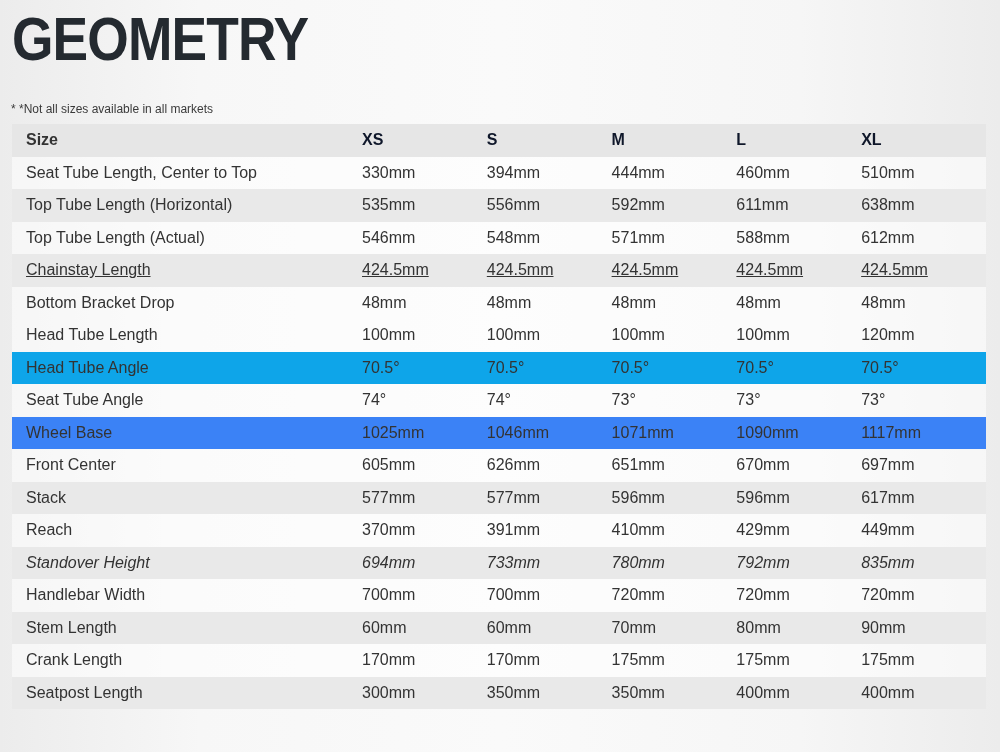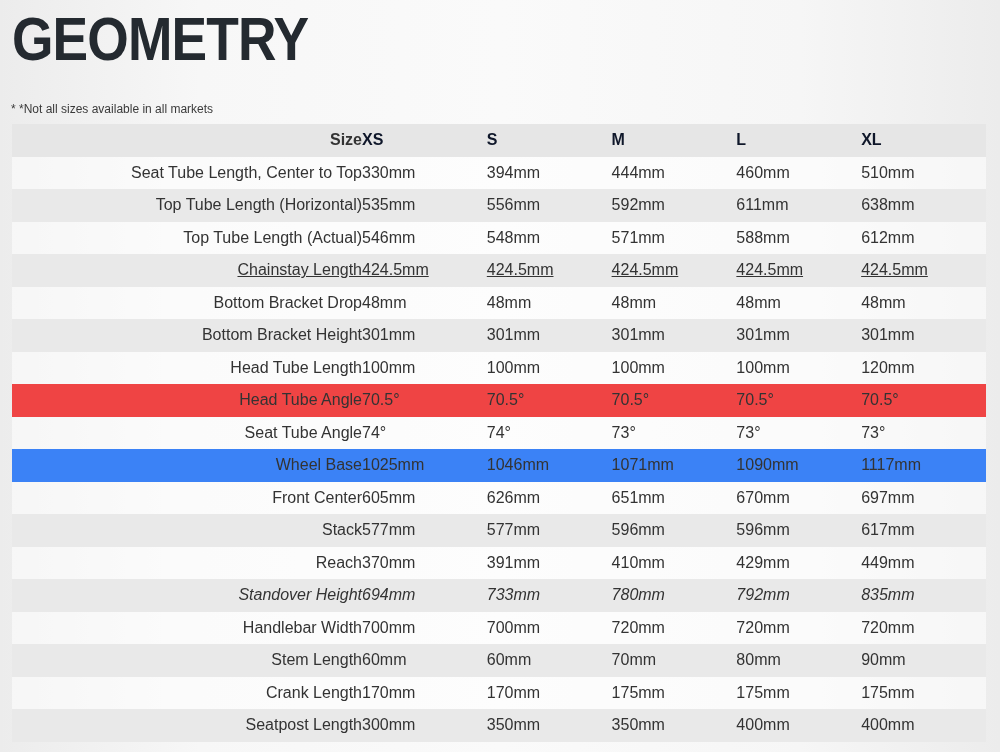--- a/index.html
+++ b/index.html
@@ -24,21 +24,21 @@
   .geo-table {
     position:absolute; left:12px; top:124px; width:974px;
     border-collapse:collapse;
   }
   .geo-table td, .geo-table th {
     height:32.5px; padding:0; font-size:16px; text-align:left;
     font-weight:normal; color:#333; white-space:nowrap;
   }
   .geo-table tr:nth-child(odd) { background:#e9e9e9; }
   .geo-table tr:nth-child(even) { background:rgba(255,255,255,0.55); }
-  .geo-table .label { padding-left:14px; width:340px;text-align:right; }
+  .geo-table .label { padding-left:14px; width:340px; }
   .geo-table .val { width:127px; }
   .geo-table th.size-head { font-weight:bold; color:#333; }
   .geo-table th.size-col { font-weight:bold; color:#0f172a; }
 </style>
 </head>
 <body>
 
 <div class="title">GEOMETRY</div>
 <div class="note">* *Not all sizes available in all markets</div>
 
@@ -87,37 +87,29 @@
         <td class="val">424.5mm</td>
       </tr>
       <tr style="background: rgba(255, 255, 255, 0.55);">
         <td class="label">Bottom Bracket Drop</td>
         <td class="val">48mm</td>
         <td class="val">48mm</td>
         <td class="val">48mm</td>
         <td class="val">48mm</td>
         <td class="val">48mm</td>
       </tr>
-      <tr style="background: rgb(233, 233, 233);">
-        <td class="label">Bottom Bracket Height</td>
-        <td class="val">301mm</td>
-        <td class="val">301mm</td>
-        <td class="val">301mm</td>
-        <td class="val">301mm</td>
-        <td class="val">301mm</td>
-      </tr>
       <tr style="background: rgba(255, 255, 255, 0.55);">
         <td class="label">Head Tube Length</td>
         <td class="val">100mm</td>
         <td class="val">100mm</td>
         <td class="val">100mm</td>
         <td class="val">100mm</td>
         <td class="val">120mm</td>
       </tr>
-      <tr style="background: #ef4444;">
+      <tr style="background: #0ea5e9;">
         <td class="label">Head Tube Angle</td>
         <td class="val">70.5°</td>
         <td class="val">70.5°</td>
         <td class="val">70.5°</td>
         <td class="val">70.5°</td>
         <td class="val">70.5°</td>
       </tr>
       <tr style="background: rgba(255, 255, 255, 0.55);">
         <td class="label">Seat Tube Angle</td>
         <td class="val">74°</td>

